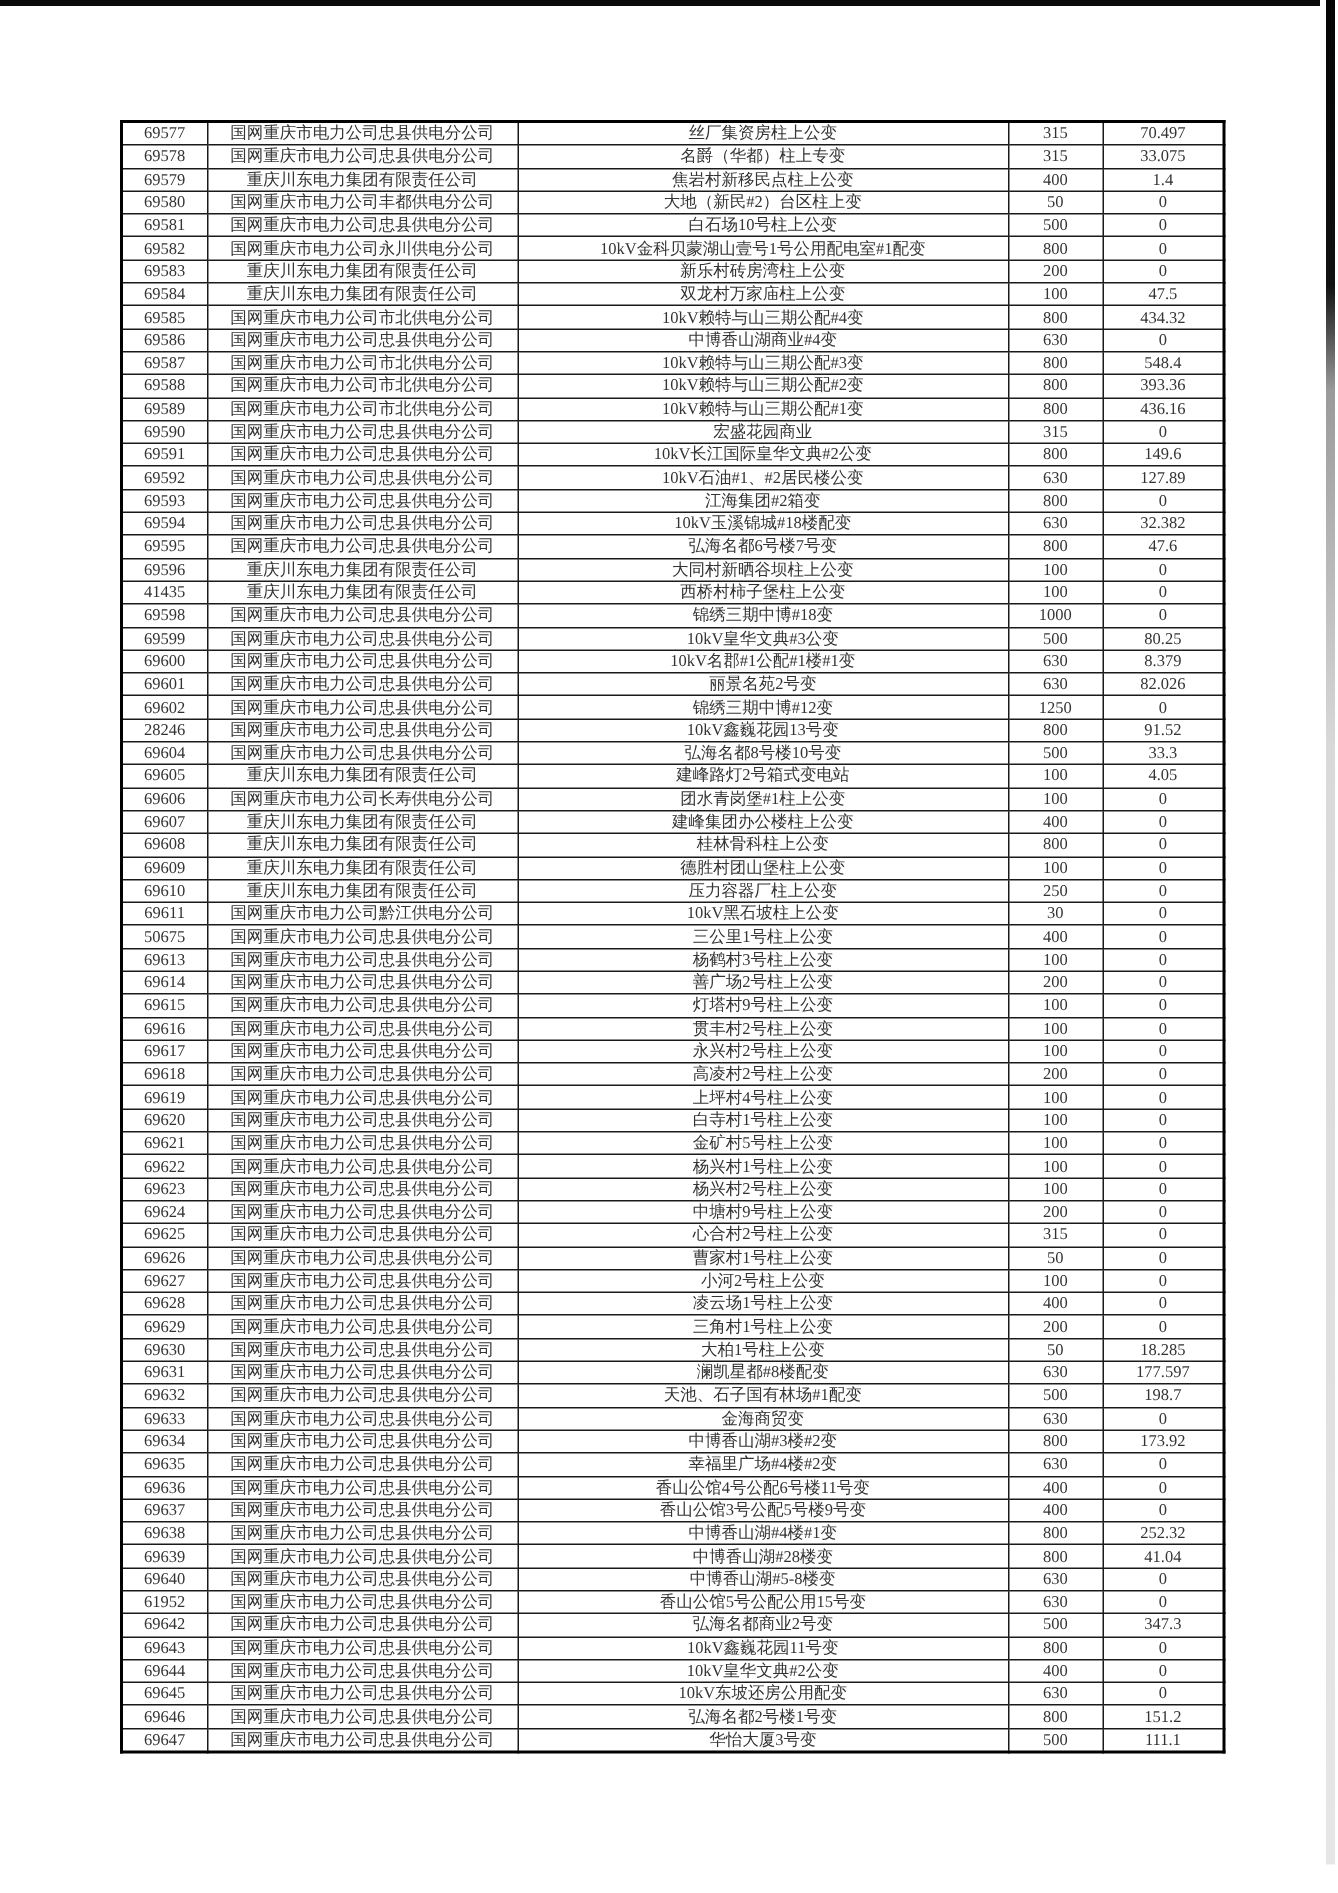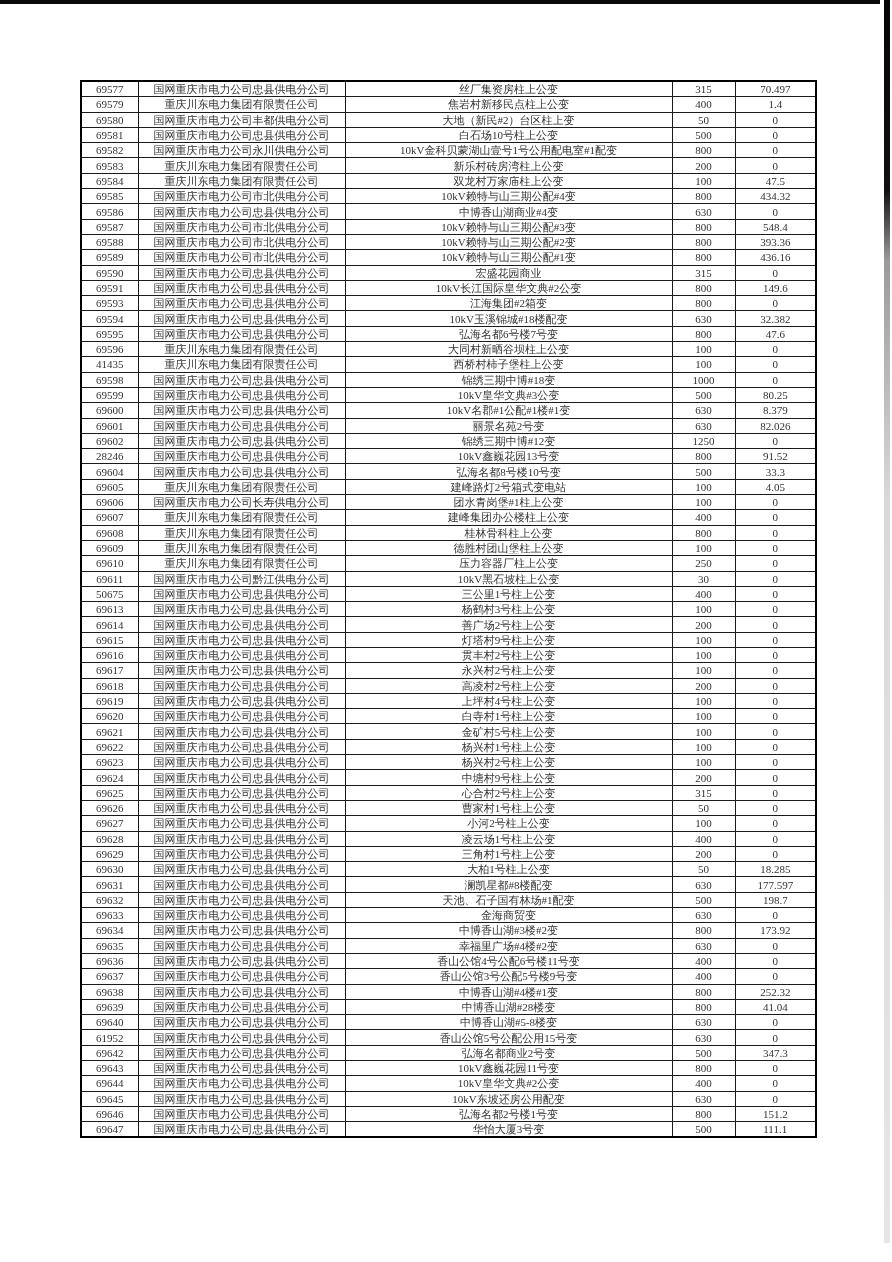--- a/index.html
+++ b/index.html
@@ -75,20 +75,27 @@
     </colgroup>
     <tbody>
         <tr>
       <td>69577</td>
       <td>国网重庆市电力公司忠县供电分公司</td>
       <td>丝厂集资房柱上公变</td>
       <td>315</td>
       <td>70.497</td>
     </tr>
         <tr>
+      <td>69578</td>
+      <td>国网重庆市电力公司忠县供电分公司</td>
+      <td>名爵（华都）柱上专变</td>
+      <td>315</td>
+      <td>33.075</td>
+    </tr>
+        <tr>
       <td>69579</td>
       <td>重庆川东电力集团有限责任公司</td>
       <td>焦岩村新移民点柱上公变</td>
       <td>400</td>
       <td>1.4</td>
     </tr>
         <tr>
       <td>69580</td>
       <td>国网重庆市电力公司丰都供电分公司</td>
       <td>大地（新民#2）台区柱上变</td>
@@ -164,20 +171,27 @@
       <td>宏盛花园商业</td>
       <td>315</td>
       <td>0</td>
     </tr>
         <tr>
       <td>69591</td>
       <td>国网重庆市电力公司忠县供电分公司</td>
       <td>10kV长江国际皇华文典#2公变</td>
       <td>800</td>
       <td>149.6</td>
+    </tr>
+        <tr>
+      <td>69592</td>
+      <td>国网重庆市电力公司忠县供电分公司</td>
+      <td>10kV石油#1、#2居民楼公变</td>
+      <td>630</td>
+      <td>127.89</td>
     </tr>
         <tr>
       <td>69593</td>
       <td>国网重庆市电力公司忠县供电分公司</td>
       <td>江海集团#2箱变</td>
       <td>800</td>
       <td>0</td>
     </tr>
         <tr>
       <td>69594</td>

